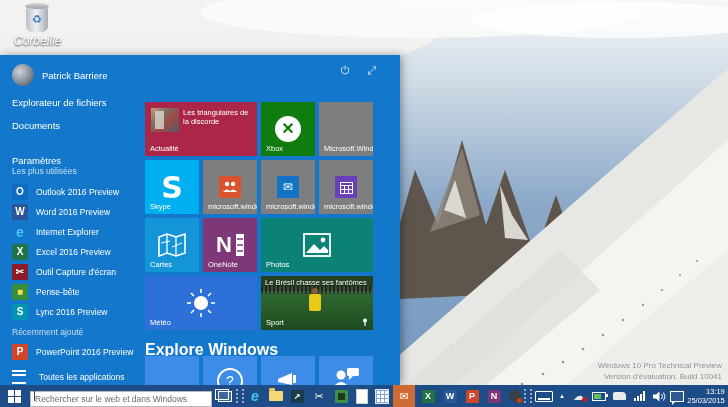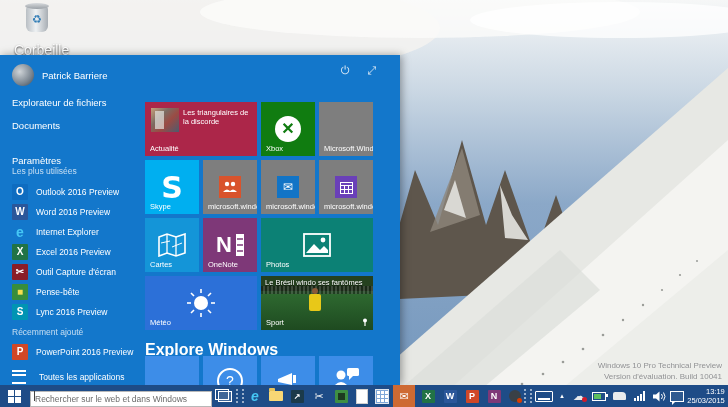--- a/index.html
+++ b/index.html
@@ -7,21 +7,21 @@
     font-family:"Liberation Sans",sans-serif;-webkit-font-smoothing:antialiased;}
   #wallpaper{position:absolute;inset:0;z-index:0;}
 
   
   .recycle-bin{position:absolute;left:14px;top:6px;width:46px;z-index:1;text-align:center;cursor:default;}
   .bin-body{width:22px;height:26px;margin:0 auto;background:linear-gradient(90deg,#b9bfc4,#eef1f3 45%,#a8aeb4);
     border-radius:4px 4px 6px 6px;position:relative;}
   .bin-body:before{content:"";position:absolute;left:-1px;top:-3px;width:24px;height:6px;border-radius:50%;
     background:linear-gradient(#d7dadd,#9aa0a6);}
   .bin-glyph{position:absolute;left:0;right:0;top:7px;font-size:11px;color:#2e7bb5;}
-  .bin-label{margin-top:10px;font-size:14px;color:#fff;text-shadow:0 1px 2px rgba(0,0,0,.8);}
+  .bin-label{margin-top:2px;font-size:12px;color:#fff;text-shadow:0 1px 2px rgba(0,0,0,.8);font-style:italic;}
   .watermark{position:absolute;right:6px;bottom:25px;z-index:1;text-align:right;font-size:8px;
     color:#8f9092;line-height:11px;text-shadow:0 0 2px rgba(255,255,255,.5);}
 
   
   #startmenu{position:absolute;left:0;top:55px;width:400px;height:330px;z-index:5;overflow:hidden;
     box-shadow:2px 0 8px rgba(0,0,0,.35);}
   .sm-abs{position:absolute;}
   .user-row{left:12px;top:8px;display:flex;align-items:center;gap:8px;height:24px;}
   .avatar{width:22px;height:22px;border-radius:50%;
     background:radial-gradient(circle at 35% 35%,#cfd4d8,#7a8590 60%,#3c4650);}
@@ -337,21 +337,21 @@
               <line x1="8" y1="22" x2="5" y2="25"></line>
             </g>
           </svg>
       </div>
       <span class="tlabel">Météo</span>
     </div>
     <div class="tile wide" style="left:261px;top:221px;">
       <div class="sport-bg"></div>
       <div class="sport-crowd"></div>
       <div class="sport-player"></div>
-      <div class="sport-head">Le Brésil windo ses fantômes</div>
+      <div class="sport-head">Le Brésil chasse ses fantômes</div>
       <span class="tlabel">Sport</span>
       <svg class="pin" viewBox="0 0 8 8">
           <circle cx="4" cy="2.5" r="2" fill="#fff"></circle>
           <line x1="4" y1="4" x2="4" y2="8" stroke="#fff" stroke-width="1.2"></line>
         </svg>
     </div>
 
     <div class="sm-abs explore-lbl" style="left:145px;top:286px;">Explore Windows</div>
     <div class="tile" style="left: 145px; top: 301px; height: 54px; background: rgb(61, 141, 232);"></div>
     <div class="tile" style="left: 203px; top: 301px; height: 54px; background: rgb(61, 141, 232);">

